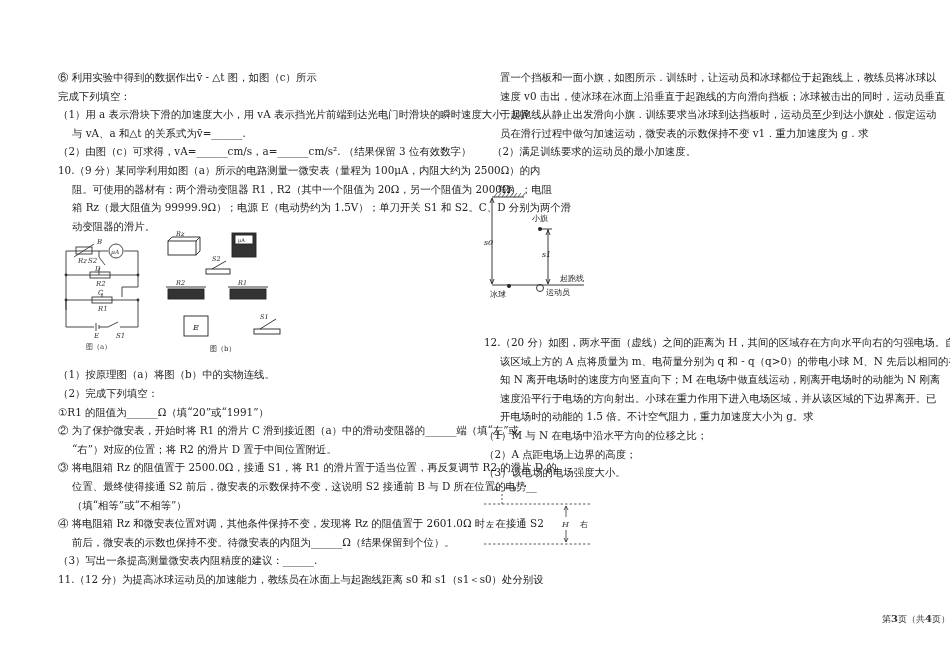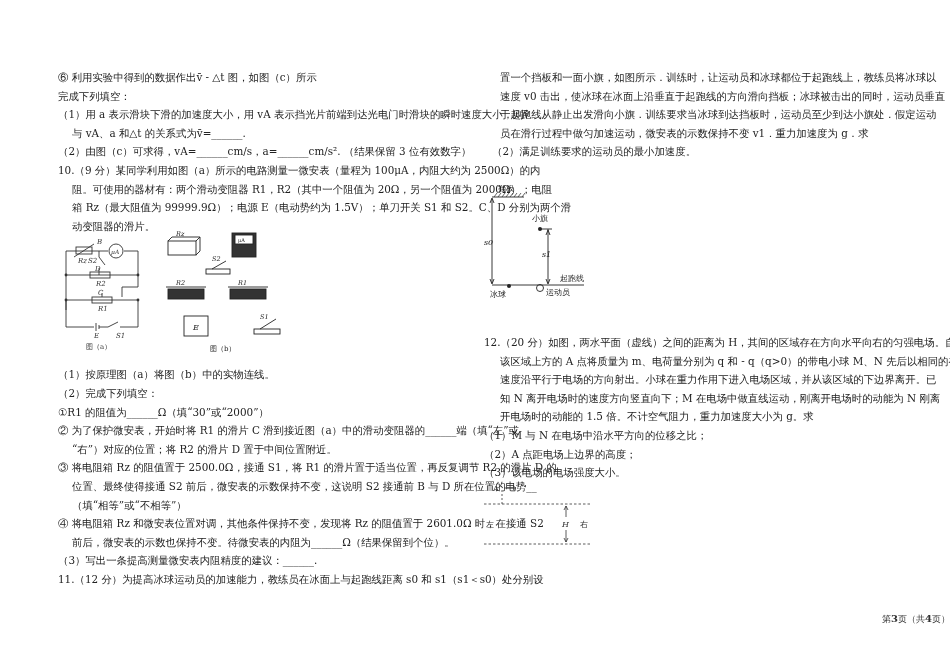--- a/index.html
+++ b/index.html
@@ -103,21 +103,21 @@
         <text x="72" y="54">R1</text>
         <text x="27" y="99" font-size="8">E</text>
         <text x="94" y="88">S1</text>
         <text x="44" y="120" font-style="normal" font-size="7">图（b）</text>
       </g>
     </svg>
   </div>
 
   <p class="p">（1）按原理图（a）将图（b）中的实物连线。</p>
   <p class="p">（2）完成下列填空：</p>
-  <p class="p">①R1 的阻值为______Ω（填“30”或“2000”）</p>
+  <p class="p">①R1 的阻值为______Ω（填“20”或“1991”）</p>
   <p class="p">② 为了保护微安表，开始时将 R1 的滑片 C 滑到接近图（a）中的滑动变阻器的______端（填“左”或</p>
   <p class="p ind">“右”）对应的位置；将 R2 的滑片 D 置于中间位置附近。</p>
   <p class="p">③ 将电阻箱 Rz 的阻值置于 2500.0Ω，接通 S1，将 R1 的滑片置于适当位置，再反复调节 R2 的滑片 D 的</p>
   <p class="p ind">位置、最终使得接通 S2 前后，微安表的示数保持不变，这说明 S2 接通前 B 与 D 所在位置的电势__</p>
   <p class="p ind">（填“相等”或“不相等”）</p>
   <p class="p">④ 将电阻箱 Rz 和微安表位置对调，其他条件保持不变，发现将 Rz 的阻值置于 2601.0Ω 时，在接通 S2</p>
   <p class="p ind">前后，微安表的示数也保持不变。待微安表的内阻为______Ω（结果保留到个位）。</p>
   <p class="p">（3）写出一条提高测量微安表内阻精度的建议：______.</p>
   <p class="p">11.（12 分）为提高冰球运动员的加速能力，教练员在冰面上与起跑线距离 s0 和 s1（s1＜s0）处分别设</p>
 </div>
@@ -163,22 +163,22 @@
         <text x="76" y="96">起跑线</text>
         <text x="6" y="112">冰球</text>
         <text x="62" y="110">运动员</text>
       </g>
     </svg>
   </div>
 
   <div style="height:28px"></div>
   <p class="p" style="margin-left:-8px">12.（20 分）如图，两水平面（虚线）之间的距离为 H，其间的区域存在方向水平向右的匀强电场。自</p>
   <p class="p ind2">该区域上方的 A 点将质量为 m、电荷量分别为 q 和 - q（q&gt;0）的带电小球 M、N 先后以相同的初</p>
+  <p class="p ind2">知 N 离开电场时的速度方向竖直向下；M 在电场中做直线运动，刚离开电场时的动能为 N 刚离</p>
   <p class="p ind2">速度沿平行于电场的方向射出。小球在重力作用下进入电场区域，并从该区域的下边界离开。已</p>
-  <p class="p ind2">知 N 离开电场时的速度方向竖直向下；M 在电场中做直线运动，刚离开电场时的动能为 N 刚离</p>
   <p class="p ind2">开电场时的动能的 1.5 倍。不计空气阻力，重力加速度大小为 g。求</p>
   <p class="p" style="margin-left:-8px">（1）M 与 N 在电场中沿水平方向的位移之比；</p>
   <p class="p" style="margin-left:-8px">（2）A 点距电场上边界的高度；</p>
   <p class="p" style="margin-left:-8px">（3）该电场的电场强度大小。</p>
 
   <div class="fig" style="height:70px;">
     <svg width="120" height="70" viewBox="0 0 120 70" style="position:absolute;left:-10px;top:0">
       <g stroke="#333" stroke-width="0.8" fill="none">
         <line x1="20" y1="8" x2="20" y2="22" stroke-dasharray="2,2"></line>
         <line x1="22" y1="6" x2="34" y2="6"></line>

